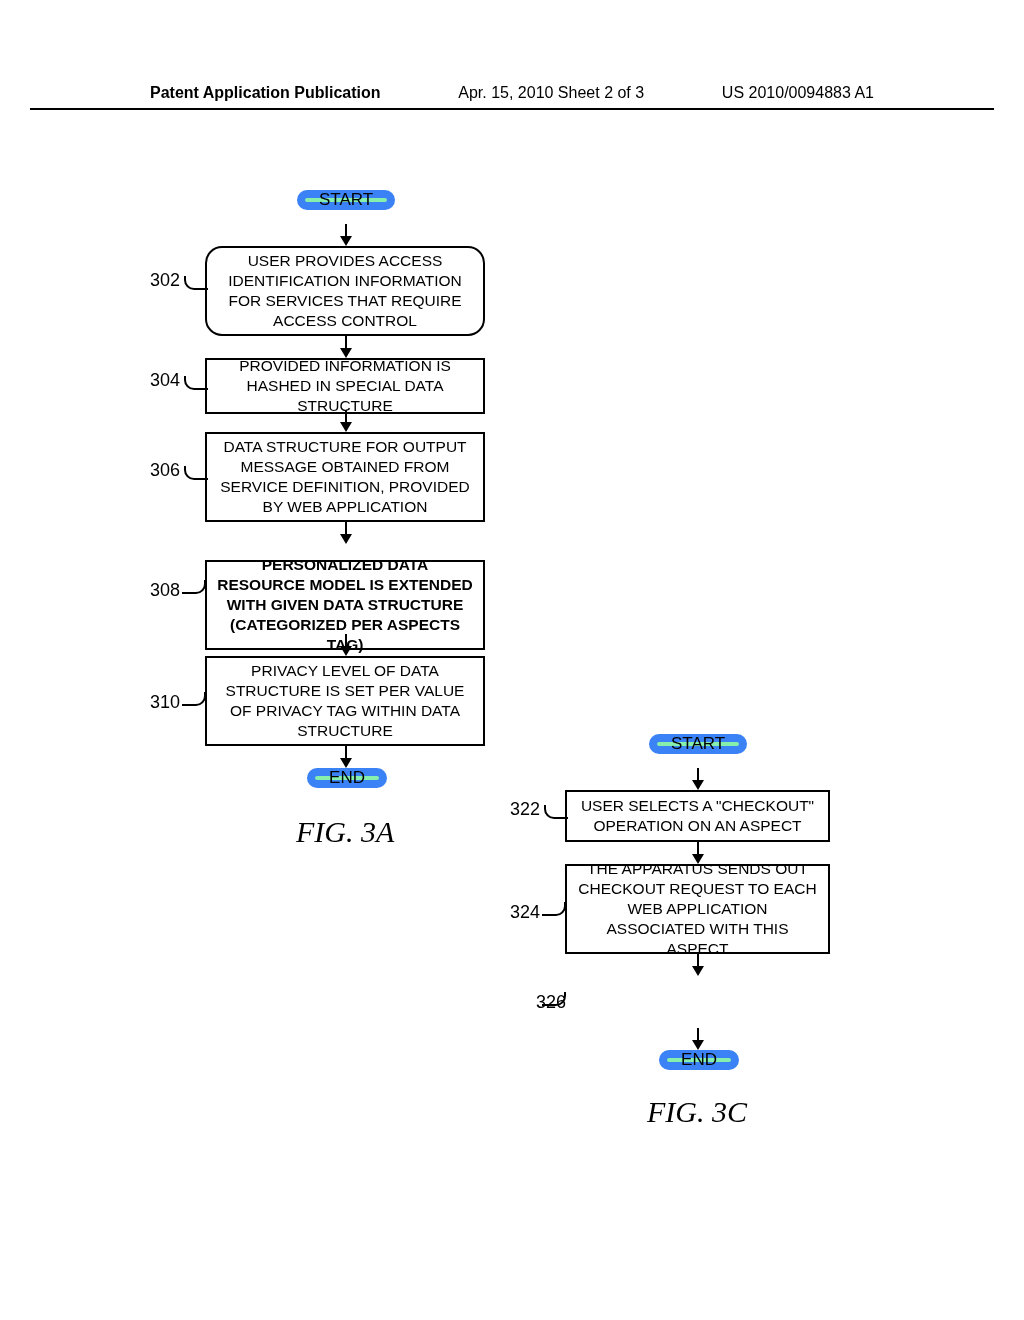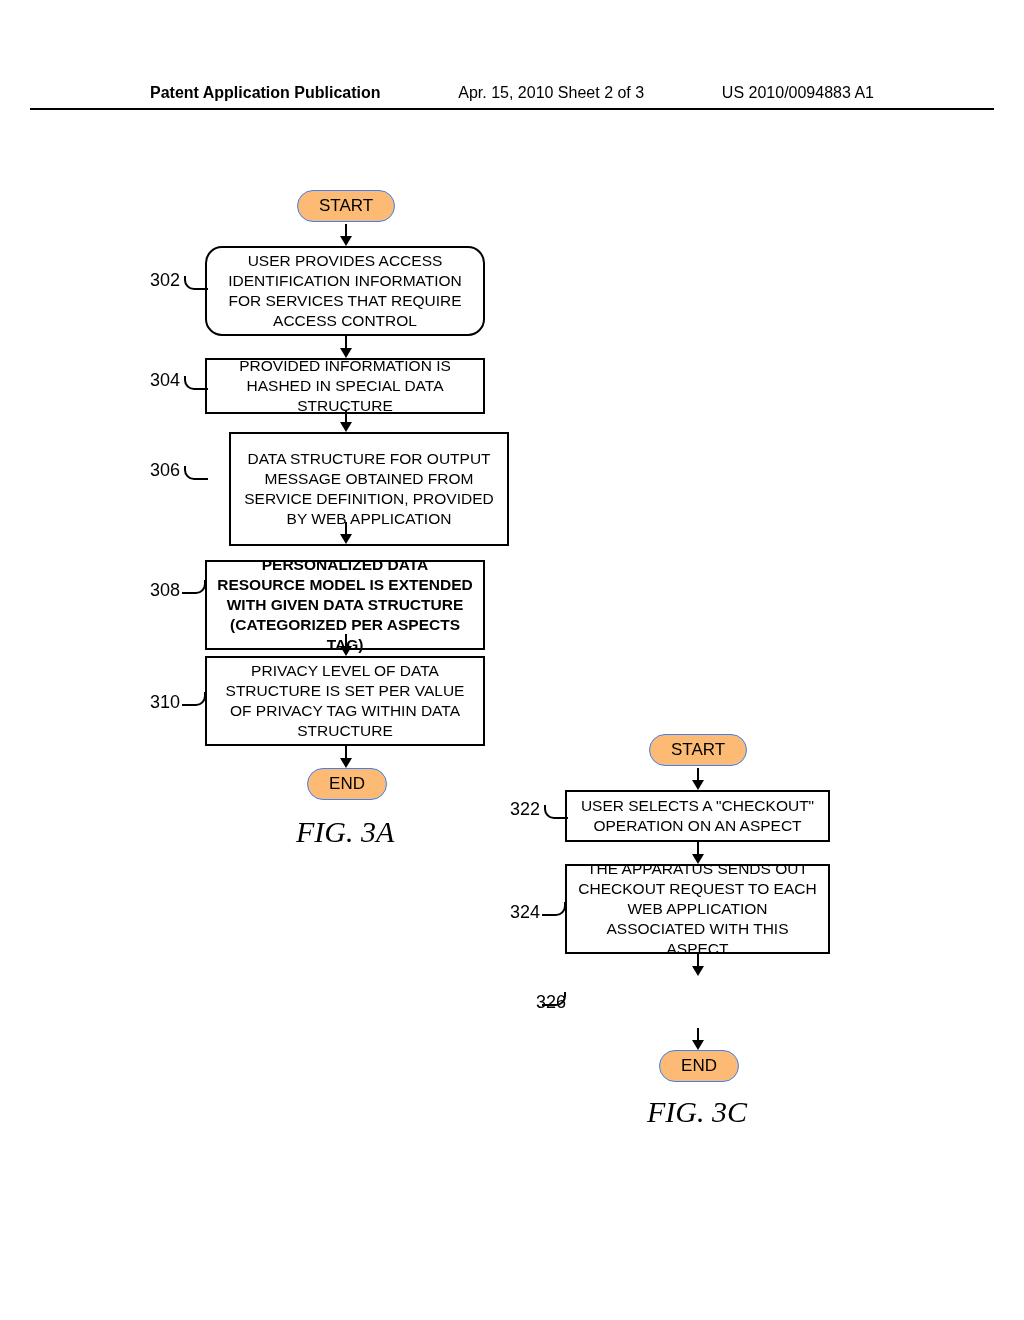--- a/index.html
+++ b/index.html
@@ -30,28 +30,28 @@
   .canvas {
     position: absolute;
     top: 120px;
     left: 0;
     width: 1024px;
     height: 1180px;
   }
 
   .terminator {
     position: absolute;
-    border: 1px solid #3b82f6;
+    border: 8px solid #3b82f6;
     border-radius: 18px;
-    height: 32px;
+    height: 20px;
     display: flex;
     align-items: center;
     justify-content: center;
     font-size: 17px;
-    background: #fdba74;
+    background: #86efac;
   }
 
   .process {
     position: absolute;
     border: 2px solid #000;
     background: #fff;
     display: flex;
     align-items: center;
     justify-content: center;
     text-align: center;
@@ -121,21 +121,21 @@
   <div class="arrow-line" style="left:345px; top:216px; height:14px;"></div>
   <div class="arrow-head" style="left:340px; top:228px;"></div>
 
   <div class="process" style="left:205px; top:238px; width:280px; height:56px;">PROVIDED INFORMATION IS HASHED IN SPECIAL DATA STRUCTURE</div>
   <div class="ref" style="left:150px; top:250px;">304</div>
   <div class="tick" style="left:184px; top:256px;"></div>
 
   <div class="arrow-line" style="left:345px; top:290px; height:14px;"></div>
   <div class="arrow-head" style="left:340px; top:302px;"></div>
 
-  <div class="process" style="left:205px; top:312px; width:280px; height:114px;margin-left:24px;">DATA STRUCTURE FOR OUTPUT MESSAGE OBTAINED FROM SERVICE DEFINITION, PROVIDED BY WEB APPLICATION</div>
+  <div class="process" style="left:205px; top:312px; width:280px; height:90px;">DATA STRUCTURE FOR OUTPUT MESSAGE OBTAINED FROM SERVICE DEFINITION, PROVIDED BY WEB APPLICATION</div>
   <div class="ref" style="left:150px; top:340px;">306</div>
   <div class="tick" style="left:184px; top:346px;"></div>
 
   <div class="arrow-line" style="left:345px; top:402px; height:14px;"></div>
   <div class="arrow-head" style="left:340px; top:414px;"></div>
 
   <div class="process" style="left:205px; top:440px; width:280px; height:90px;font-weight:bold;">PERSONALIZED DATA RESOURCE MODEL IS EXTENDED WITH GIVEN DATA STRUCTURE (CATEGORIZED PER ASPECTS TAG)</div>
   <div class="ref" style="left:150px; top:460px;">308</div>
   <div class="tick flip" style="left:182px; top:460px;"></div>
 

